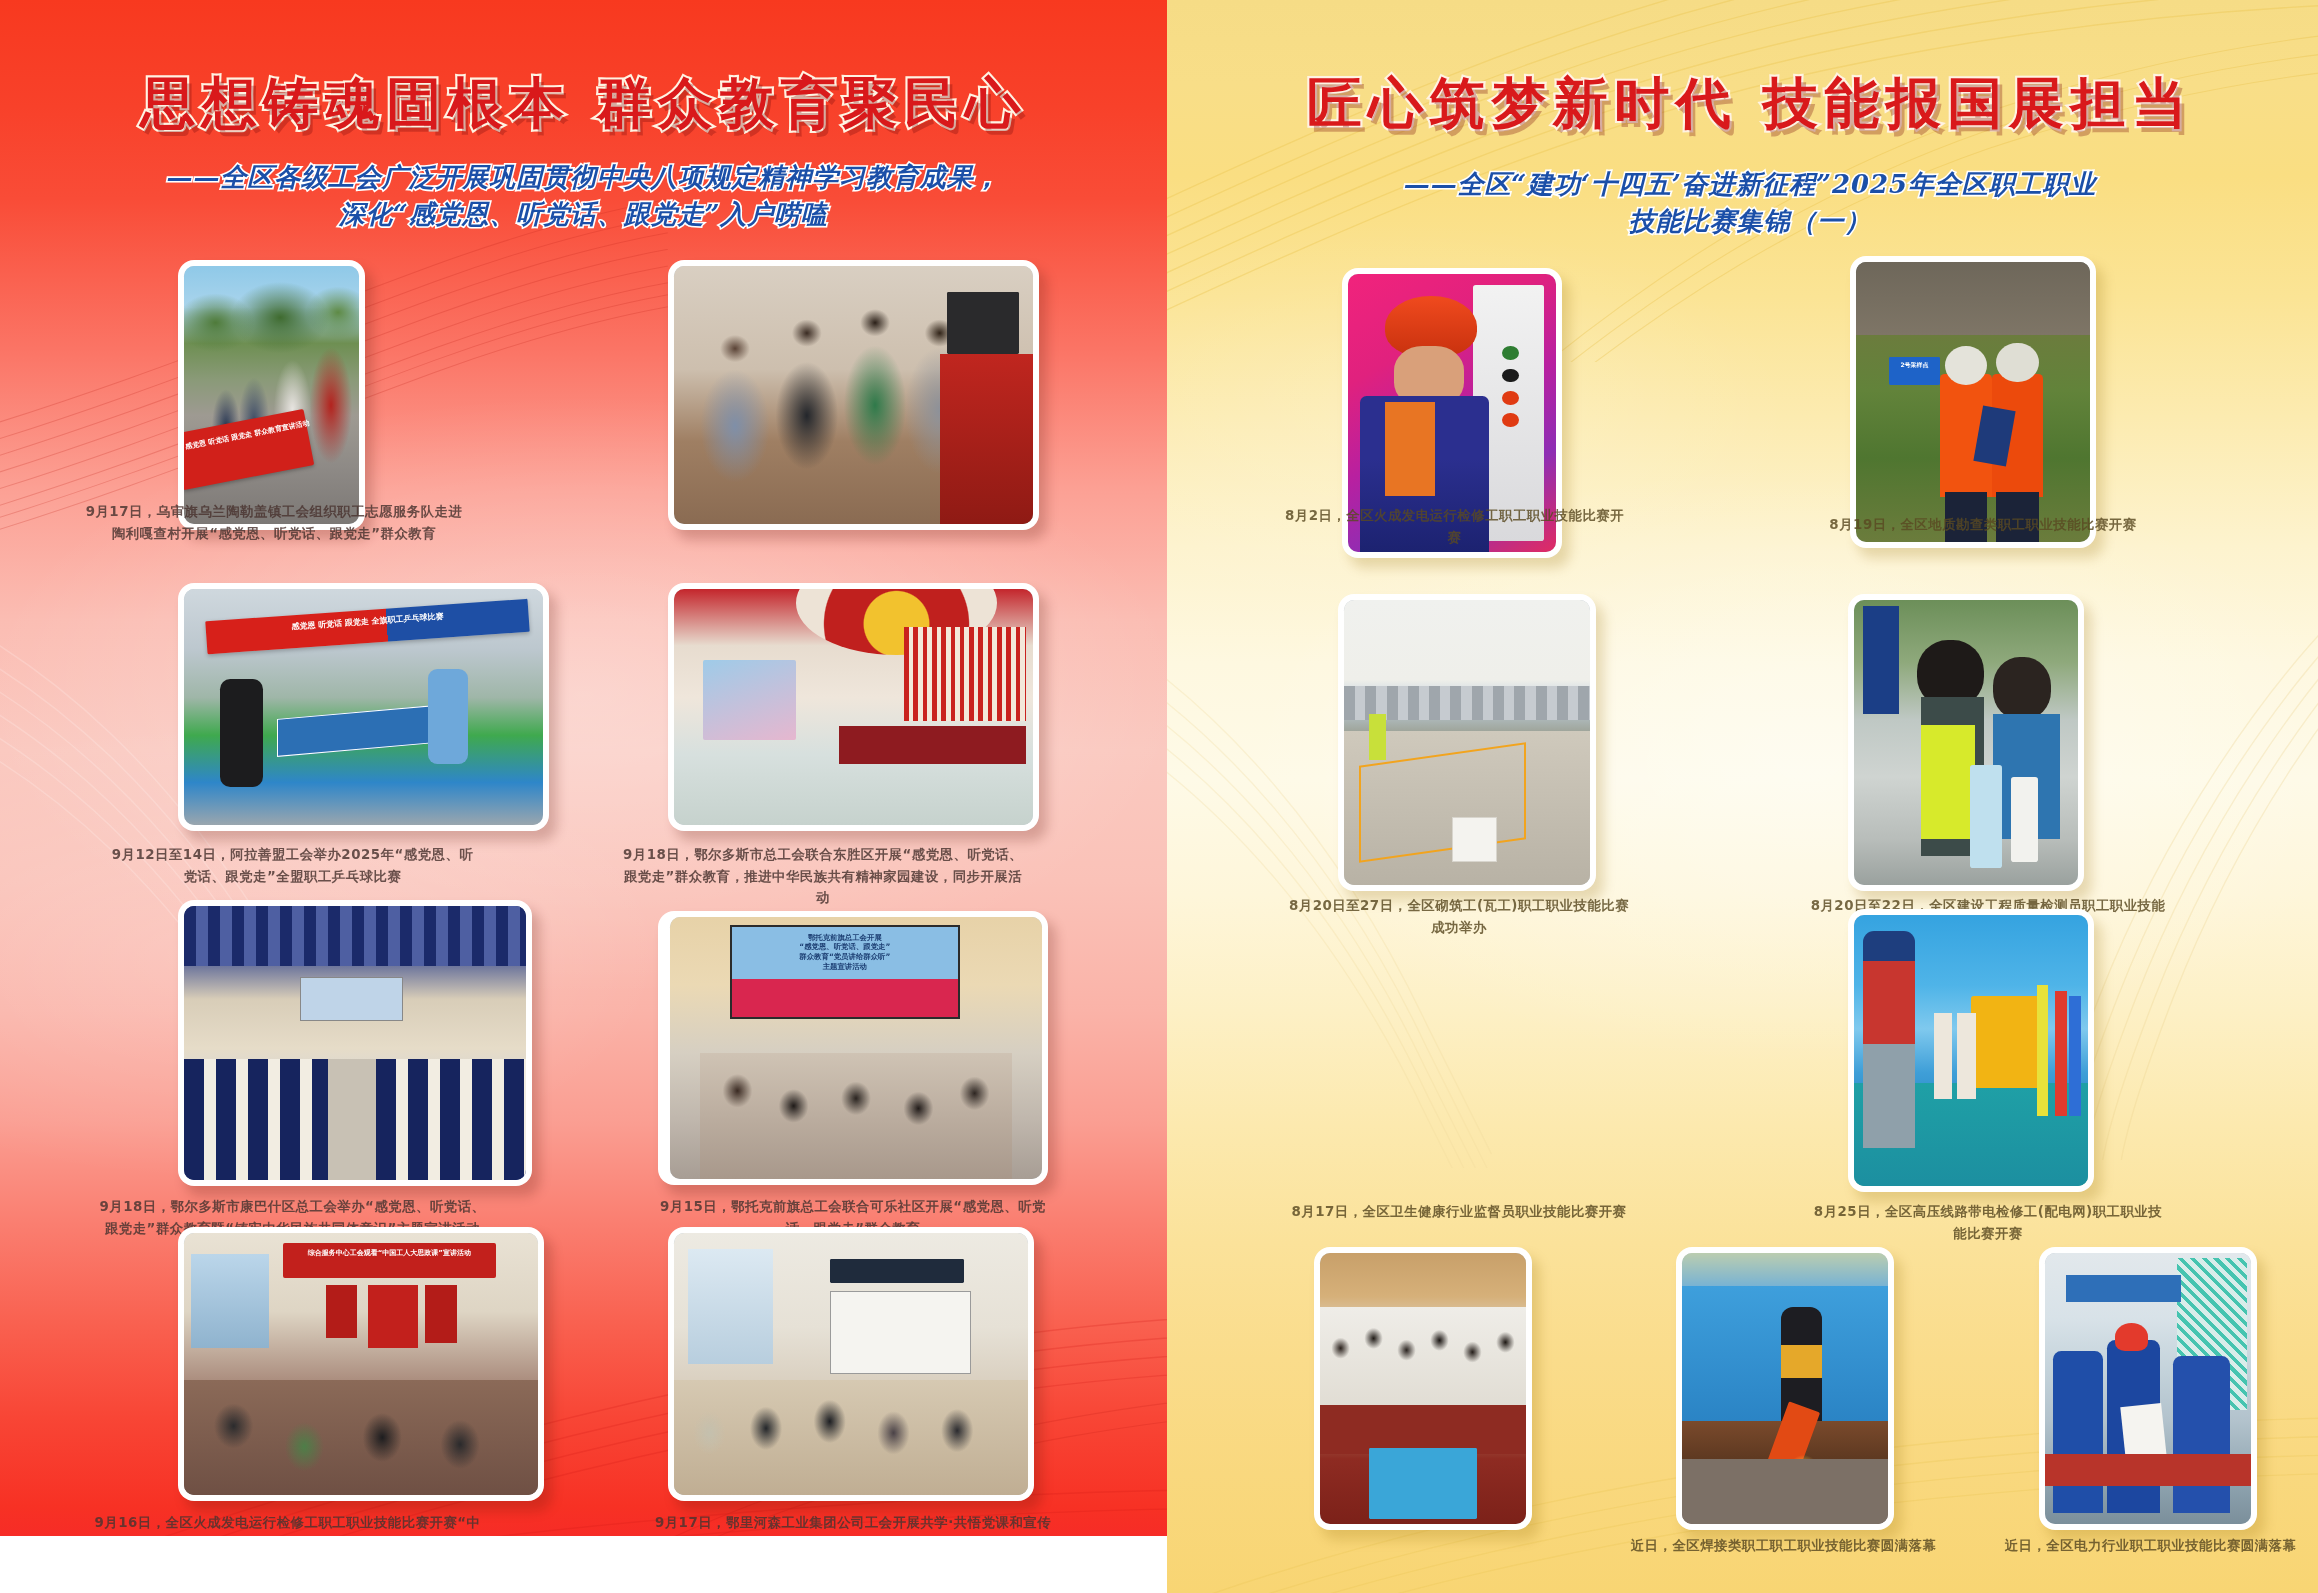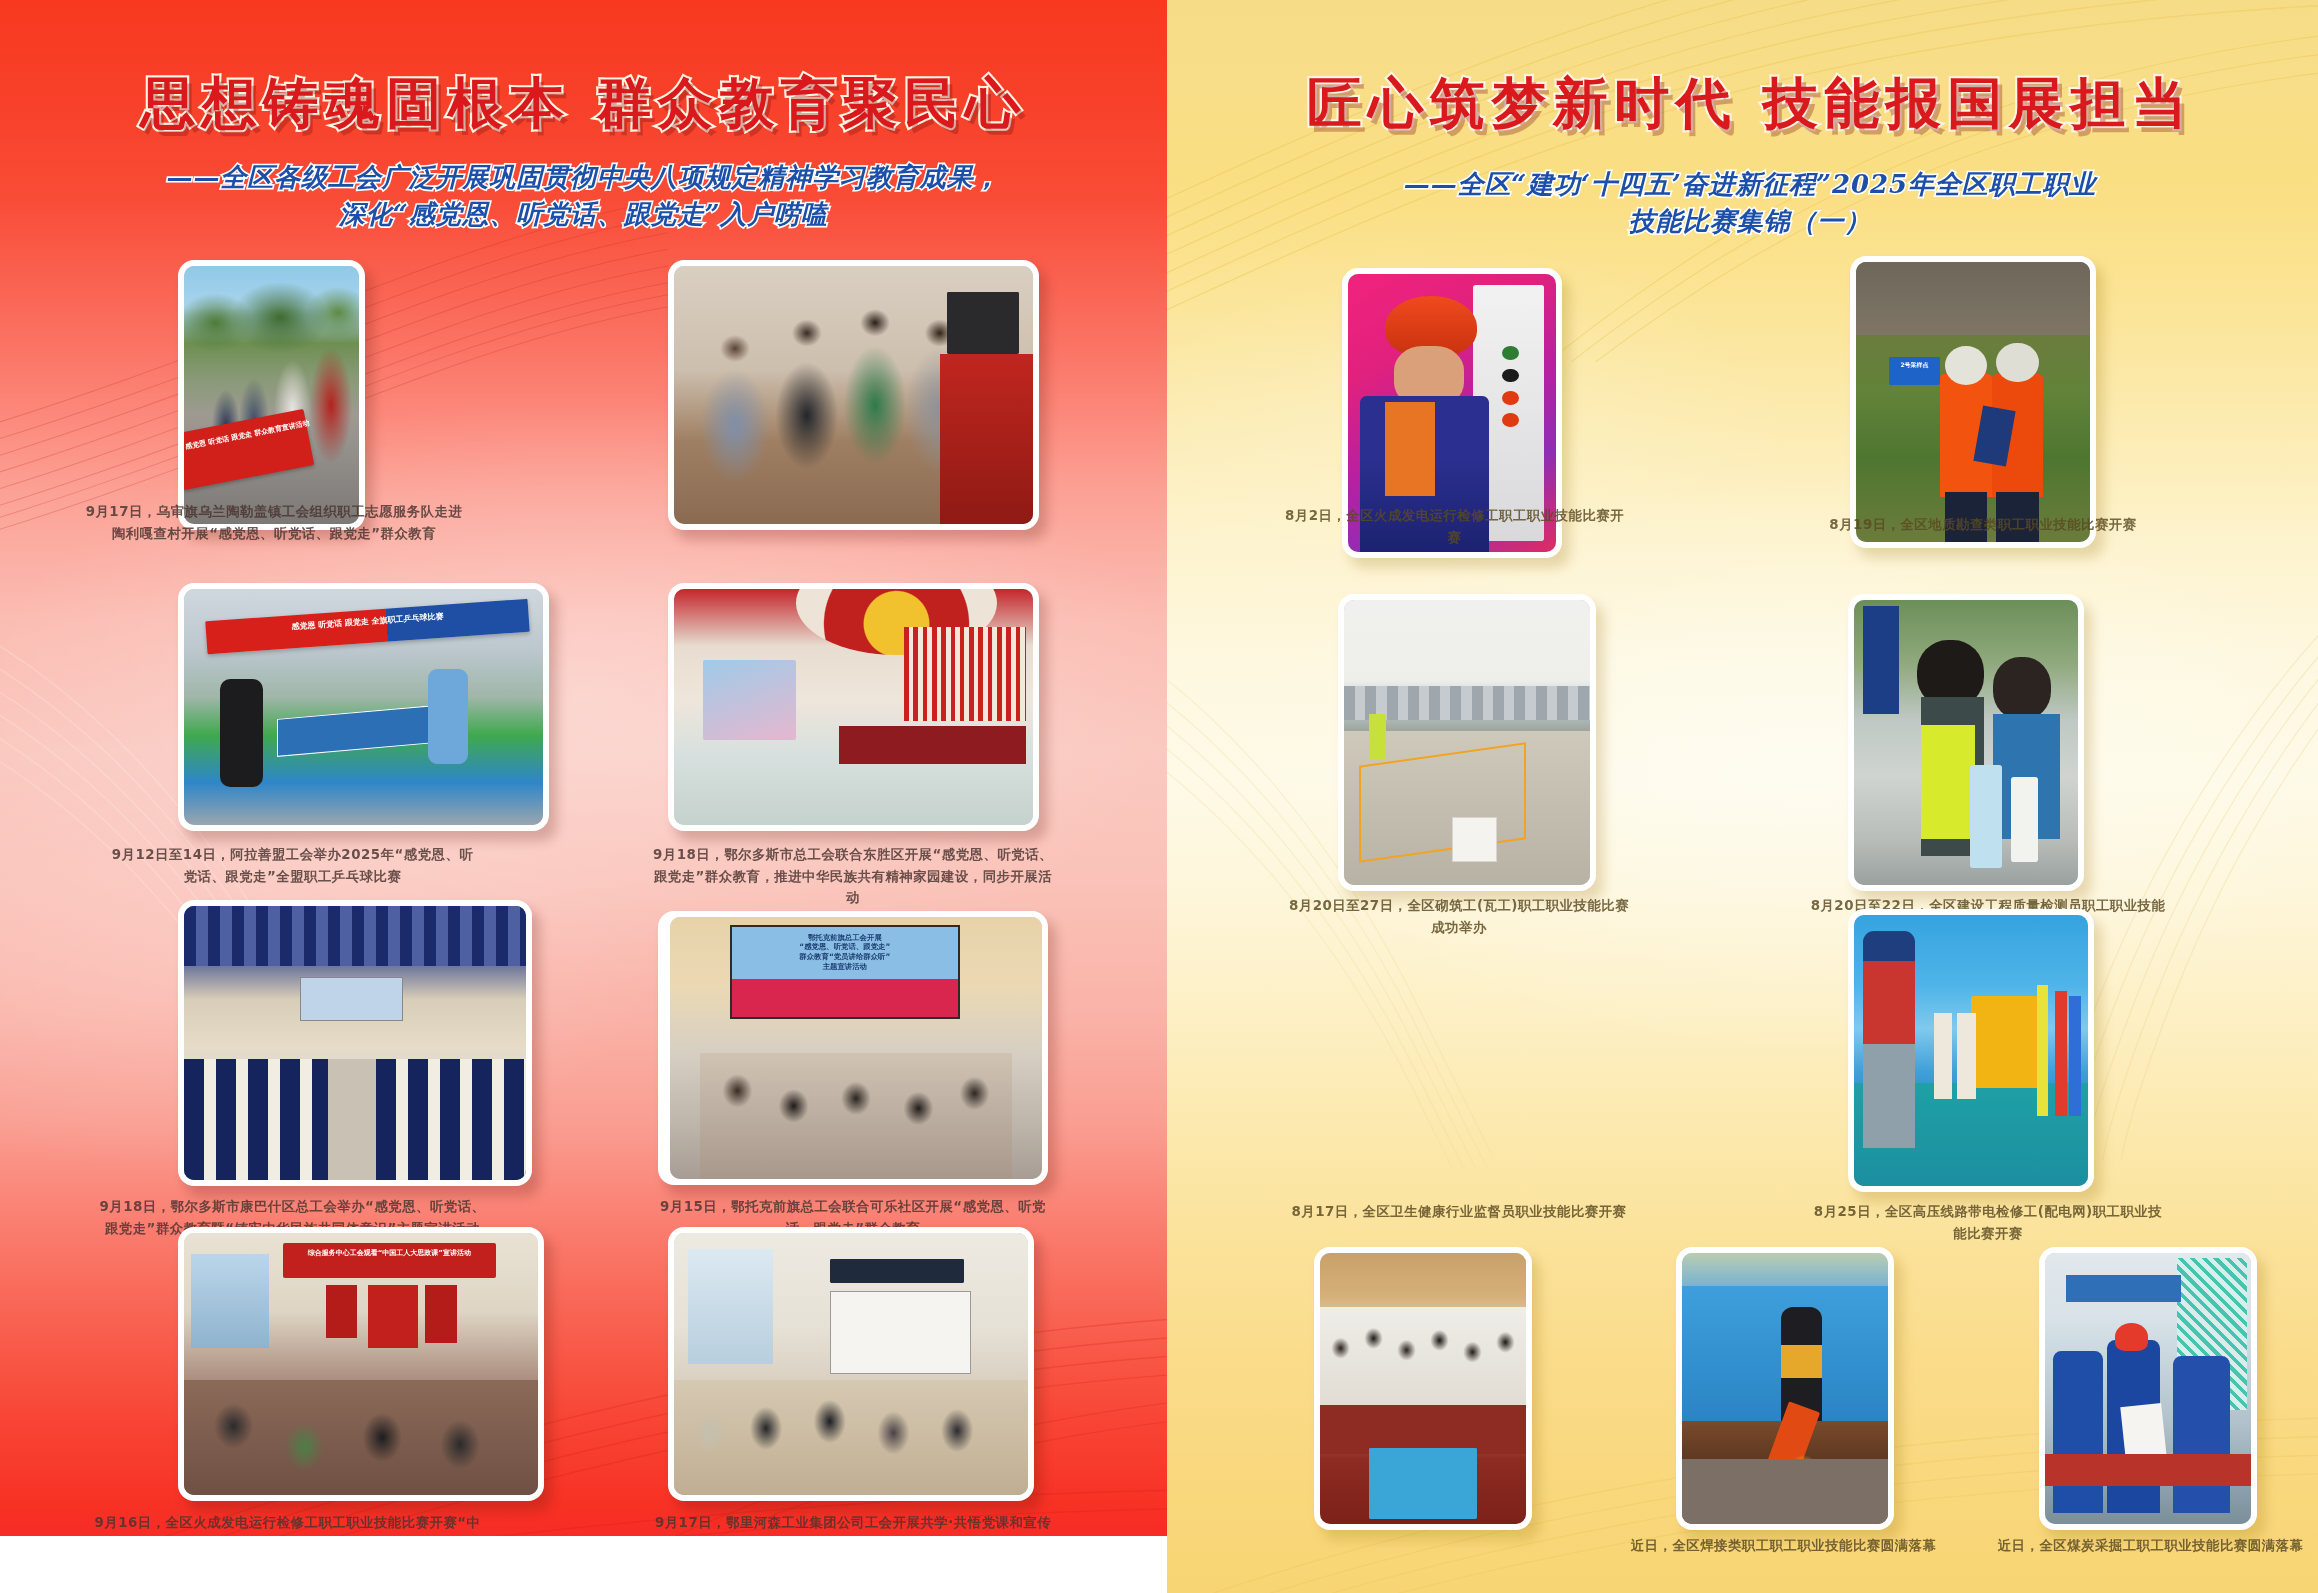--- a/index.html
+++ b/index.html
@@ -231,21 +231,21 @@
 
     <figure class="shot" style="left:668px;top:583px;width:371px;height:248px;">
       <div class="ph">
         <div class="layer" style="background:linear-gradient(180deg,#C4262C 0%,#E7DCCF 24%,#EFE6DB 46%,#D7E0DE 70%,#C6D2CD 100%);"></div>
         <div style="position:absolute;left:34%;top:-16%;width:56%;height:44%;border-radius:50%;background:radial-gradient(circle at 50% 70%, #F2C22E 0 26%, #C0201E 27% 58%, #EDE3D6 59% 100%);"></div>
         <div style="position:absolute;right:2%;top:16%;width:34%;height:40%;background:repeating-linear-gradient(90deg,#C9221E 0 4.6px,#F3E8DA 4.6px 9.3px);"></div>
         <div style="position:absolute;left:8%;top:30%;width:26%;height:34%;background:linear-gradient(160deg,#9FCBE8,#E6B7CF);border-radius:1.9px;"></div>
         <div style="position:absolute;left:46%;top:58%;width:52%;height:16%;background:#8E1B20;"></div>
       </div>
     </figure>
-    <figcaption class="cap" style="left:649px;top:844px;width:408px;">9月18日，鄂尔多斯市总工会联合东胜区开展“感党恩、听党话、跟党走”群众教育，推进中华民族共有精神家园建设，同步开展活动</figcaption>
+    <figcaption class="cap" style="left:619px;top:844px;width:408px;">9月18日，鄂尔多斯市总工会联合东胜区开展“感党恩、听党话、跟党走”群众教育，推进中华民族共有精神家园建设，同步开展活动</figcaption>
 
     <figure class="shot" style="left:178px;top:900px;width:354px;height:286px;">
       <div class="ph">
         <div class="layer" style="background:linear-gradient(180deg,#1C2B6B 0%,#3A4C8F 16%,#D8CDB8 34%,#E6DCC8 52%,#CFD3DA 70%,#1E2E78 100%);"></div>
         <div style="position:absolute;left:0;top:0;width:100%;height:22%;background:repeating-linear-gradient(90deg,#1B2A6A 0 12px,#4E5FA2 12px 24px);"></div>
         <div style="position:absolute;left:34%;top:26%;width:30%;height:16%;background:#BFD4E8;border:0.9px solid #888;"></div>
         <div style="position:absolute;left:0;top:56%;width:100%;height:44%;background:repeating-linear-gradient(90deg,#16245E 0 20.4px,#F2EDE2 20.4px 32px);"></div>
         <div style="position:absolute;left:42%;top:56%;width:14%;height:44%;background:#C8C1B4;"></div>
       </div>
     </figure>
@@ -486,16 +486,16 @@
         <div style="position:absolute;right:2%;top:2%;width:34%;height:56%;background:repeating-linear-gradient(45deg,#46C4B0 0 3.7px,#D9EDEA 3.7px 8.3px);"></div>
         <div style="position:absolute;left:10%;top:8%;width:56%;height:10%;background:#2E6FB8;"></div>
         <div style="position:absolute;left:4%;top:36%;width:24%;height:60%;background:#1F4EA8;border-radius:8.3px 8.3px 0 0;"></div>
         <div style="position:absolute;left:30%;top:32%;width:26%;height:64%;background:#1C47A0;border-radius:8.3px 8.3px 0 0;"></div>
         <div style="position:absolute;left:62%;top:38%;width:28%;height:58%;background:#2450AC;border-radius:8.3px 8.3px 0 0;"></div>
         <div style="position:absolute;left:34%;top:26%;width:16%;height:10%;background:#E33A2C;border-radius:50% 50% 30% 30%;"></div>
         <div style="position:absolute;left:38%;top:56%;width:20%;height:20%;background:#F5F4F0;transform:rotate(-6deg);"></div>
         <div style="position:absolute;left:0;top:74%;width:100%;height:12%;background:#B8342A;"></div>
       </div>
     </figure>
-    <figcaption class="cap" style="left:821px;top:1535px;width:325px;">近日，全区煤炭采掘工职工职业技能比赛圆满落幕</figcaption>
+    <figcaption class="cap" style="left:821px;top:1535px;width:325px;">近日，全区电力行业职工职业技能比赛圆满落幕</figcaption>
   </section>
 </div>
 
 
 </body></html>

